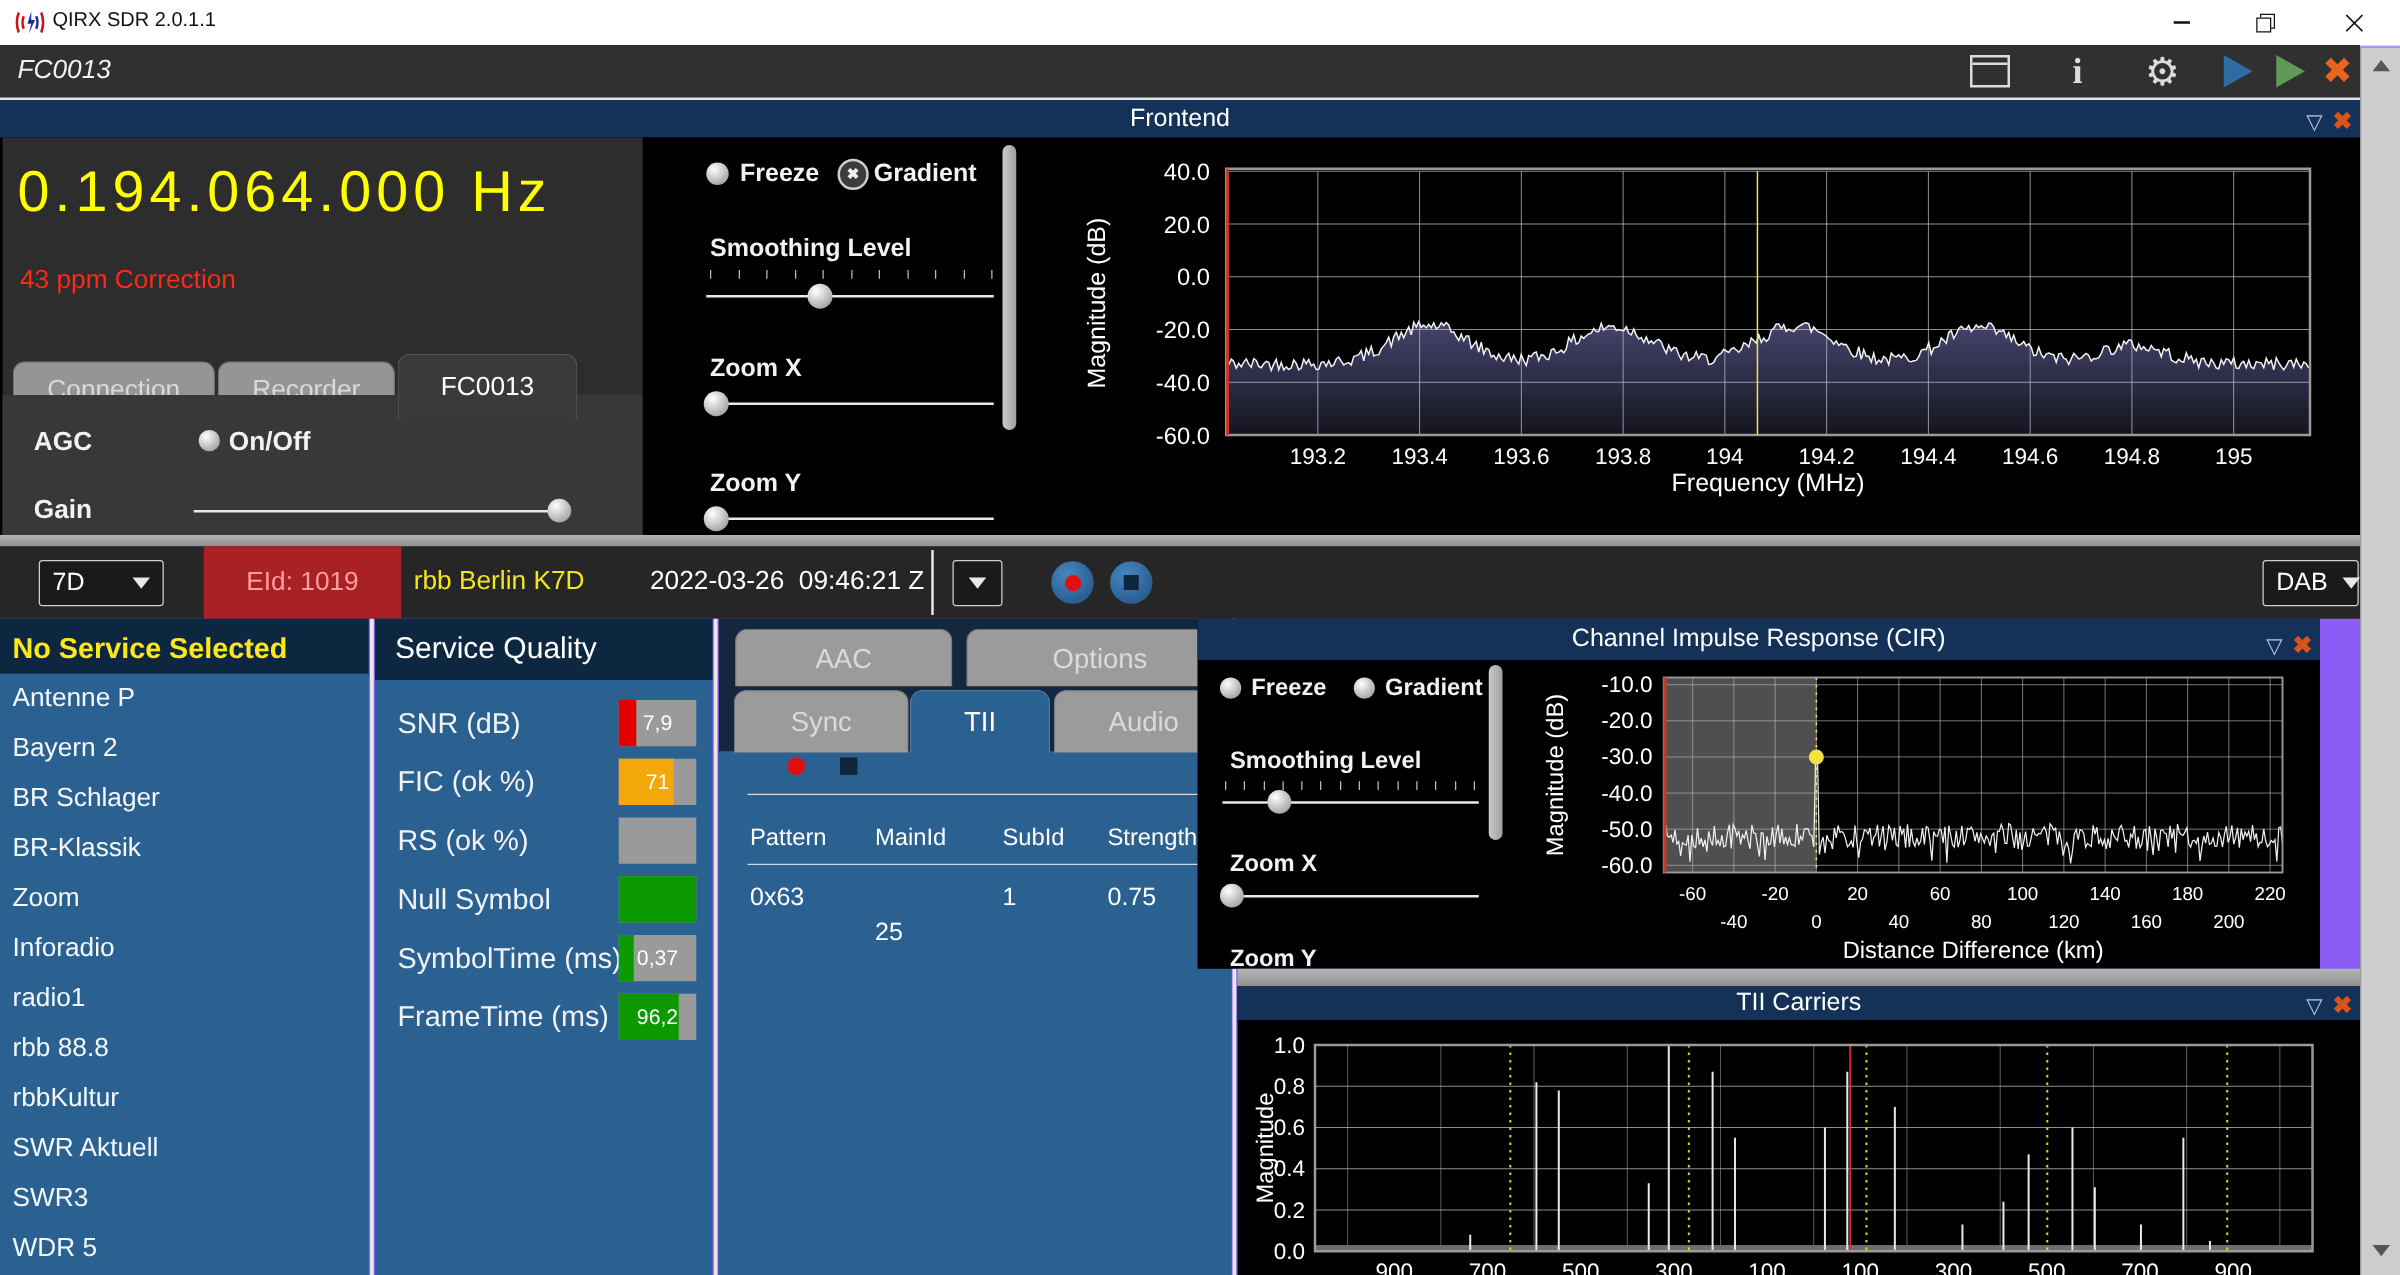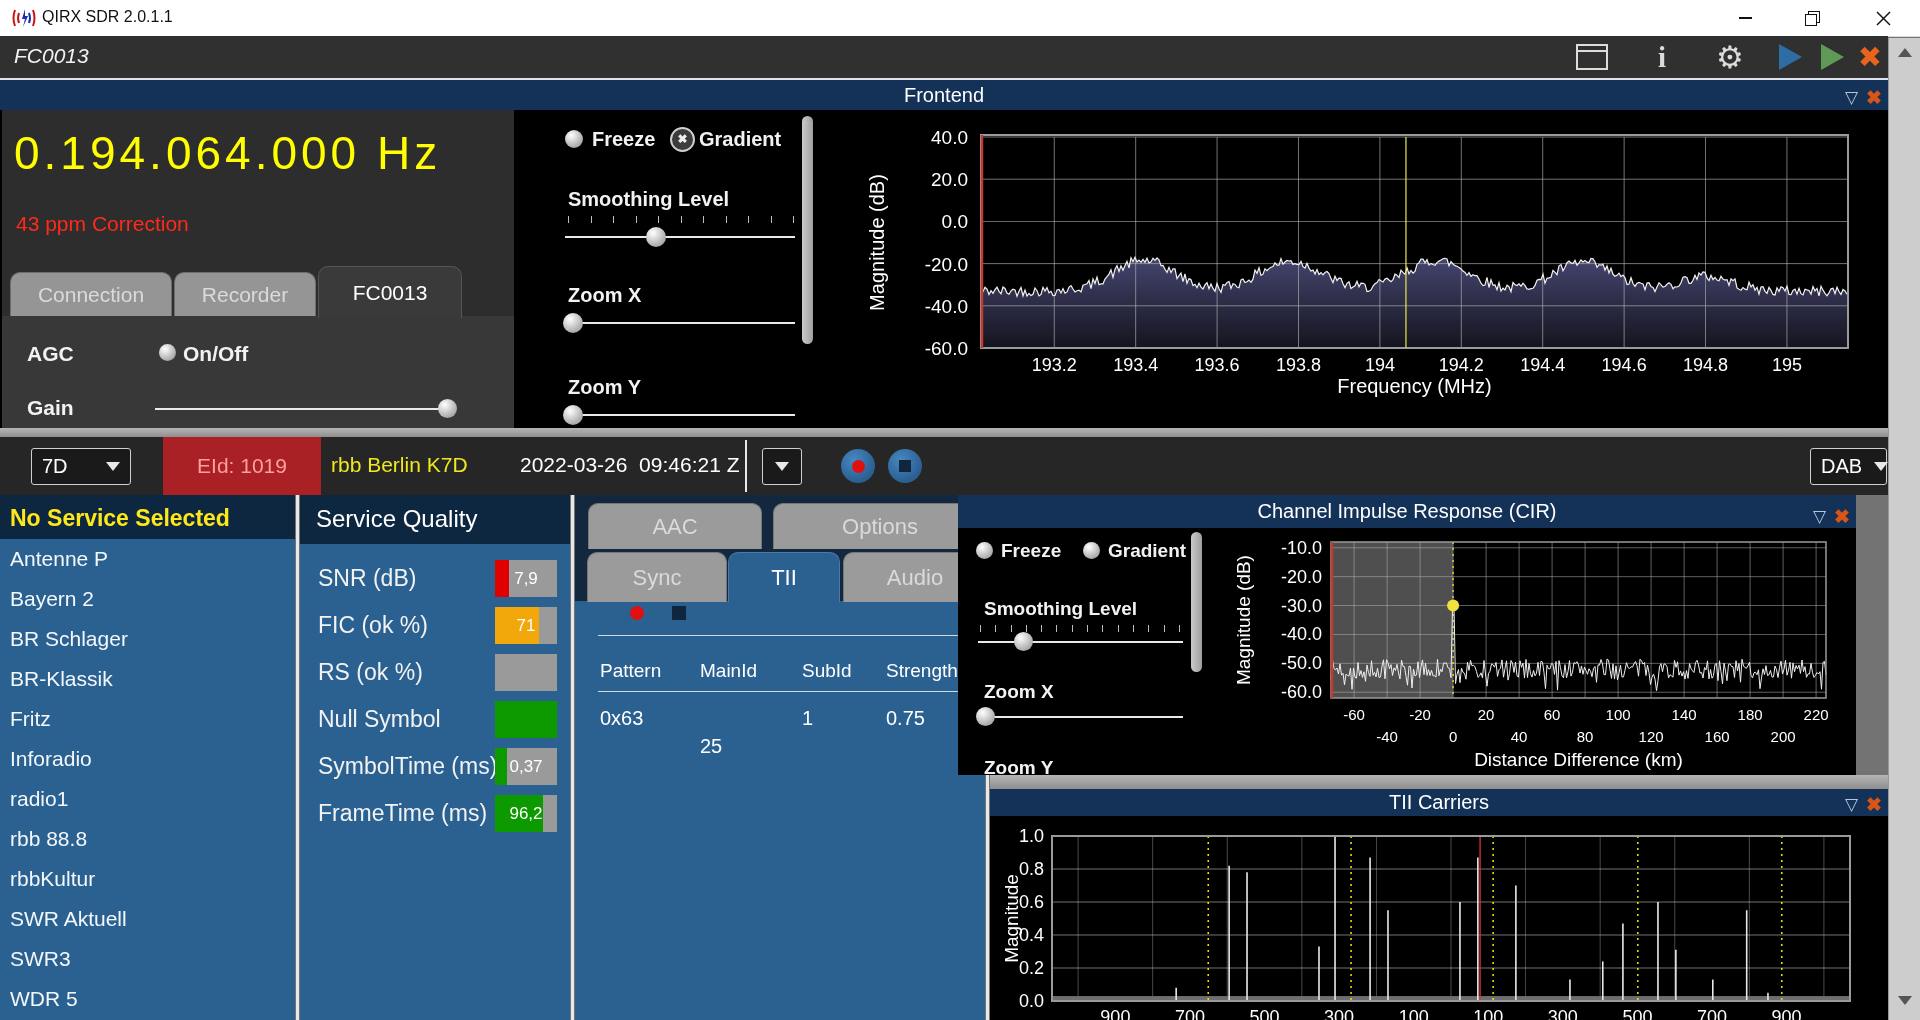--- a/index.html
+++ b/index.html
@@ -1,35 +1,35 @@
 <!DOCTYPE html>
 <html><head>
 <meta charset="utf-8">
 <style>
   html,body{margin:0;padding:0;background:#000;}
-  .screen{position:relative;width:1920px;height:1020px;background:#737373;overflow:hidden;
+  .screen{position:relative;width:1920px;height:1020px;background:#8b5cf6;overflow:hidden;
           font-family:"Liberation Sans",sans-serif;-webkit-font-smoothing:antialiased;}
   .abs{position:absolute;}
   
   .titlebar{left:0;top:0;width:1920px;height:36px;background:#ffffff;border-bottom:1px solid #d8d8d8;}
   .titlebar .app-title{position:absolute;left:42px;top:8px;font-size:16px;color:#111;}
   .winbtn{position:absolute;top:0;width:46px;height:36px;display:flex;align-items:center;justify-content:center;}
   .menubar{left:0;top:36px;width:1888px;height:42px;background:#303030;border-bottom:2px solid #dfe3ea;}
   .menubar .doc-title{position:absolute;left:14px;top:8px;font-size:21px;font-style:italic;color:#f2f2f2;}
   .mbtn{position:absolute;top:3px;width:40px;height:36px;display:flex;align-items:center;justify-content:center;}
   .tri{width:0;height:0;border-top:13px solid transparent;border-bottom:13px solid transparent;}
   
   .panelbar{background:#143257;color:#fff;text-align:center;}
   .panel-glyphs{position:absolute;right:6px;top:3px;display:flex;gap:8px;align-items:center;}
   .nabla{color:#b9c6d8;font-size:17px;}
   .ox{color:#d85417;font-size:19px;font-weight:bold;}
   .fe-left{left:2px;top:110px;width:512px;height:318px;background:#2d2d2d;}
   .freq{position:absolute;left:12px;top:16px;color:#ffff00;font-size:46px;letter-spacing:4px;font-weight:400;}
   .corr{position:absolute;left:14px;top:102px;color:#ff2a1a;font-size:21px;}
-  .fe-tab{position:absolute;border-radius:10px 10px 0 0;text-align:center;font-size:21px;}
+  .fe-tab{position:absolute;border-radius:10px 10px 0 0;text-align:center;font-size:21px;margin-top:17px;}
   .fe-tab.inactive{background:#959595;color:#dadada;top:162px;height:44px;line-height:44px;border:1px solid #6e6e6e;border-bottom:none;}
   .fe-tab.active{background:#3a3a3a;color:#ffffff;top:156px;height:51px;line-height:51px;border:1px solid #555;border-bottom:none;z-index:2;}
   .fe-tabcontent{position:absolute;left:0px;top:206px;width:512px;height:112px;background:#383838;}
   .lbl{color:#f2f2f2;font-size:20px;font-weight:bold;}
   .ball{border-radius:50%;background:radial-gradient(circle at 35% 30%,#ffffff,#bdbdbd 55%,#8a8a8a);}
   .track{height:2px;background:#e9e9e9;}
   .fe-controls{left:515px;top:110px;width:285px;height:318px;background:#000;}
   .gradcheck{position:absolute;width:21px;height:21px;border-radius:50%;background:#3c3c3c;border:2px solid #cfcfcf;color:#efefef;
              font-size:12px;line-height:21px;text-align:center;font-weight:bold;}
   .tickrow{position:absolute;display:flex;justify-content:space-between;}
@@ -254,21 +254,21 @@
     </div>
   </div>
 
   <div class="abs" style="left:0;top:495px;width:295px;height:525px;">
     <div class="svc-header">No Service Selected</div>
     <div class="svc-body" id="service-list" style="position:absolute;left:0;top:44px;width:295px;height:481px;">
         <div class="service-item">Antenne P</div>
         <div class="service-item">Bayern 2</div>
         <div class="service-item">BR Schlager</div>
         <div class="service-item">BR-Klassik</div>
-        <div class="service-item">Fritz</div>
+        <div class="service-item">Zoom</div>
         <div class="service-item">Inforadio</div>
         <div class="service-item">radio1</div>
         <div class="service-item">rbb 88.8</div>
         <div class="service-item">rbbKultur</div>
         <div class="service-item">SWR Aktuell</div>
         <div class="service-item">SWR3</div>
         <div class="service-item">WDR 5</div>
       </div>
   </div>
   <div class="abs vdiv" style="left:296px;top:495px;width:3px;height:525px;"></div>

